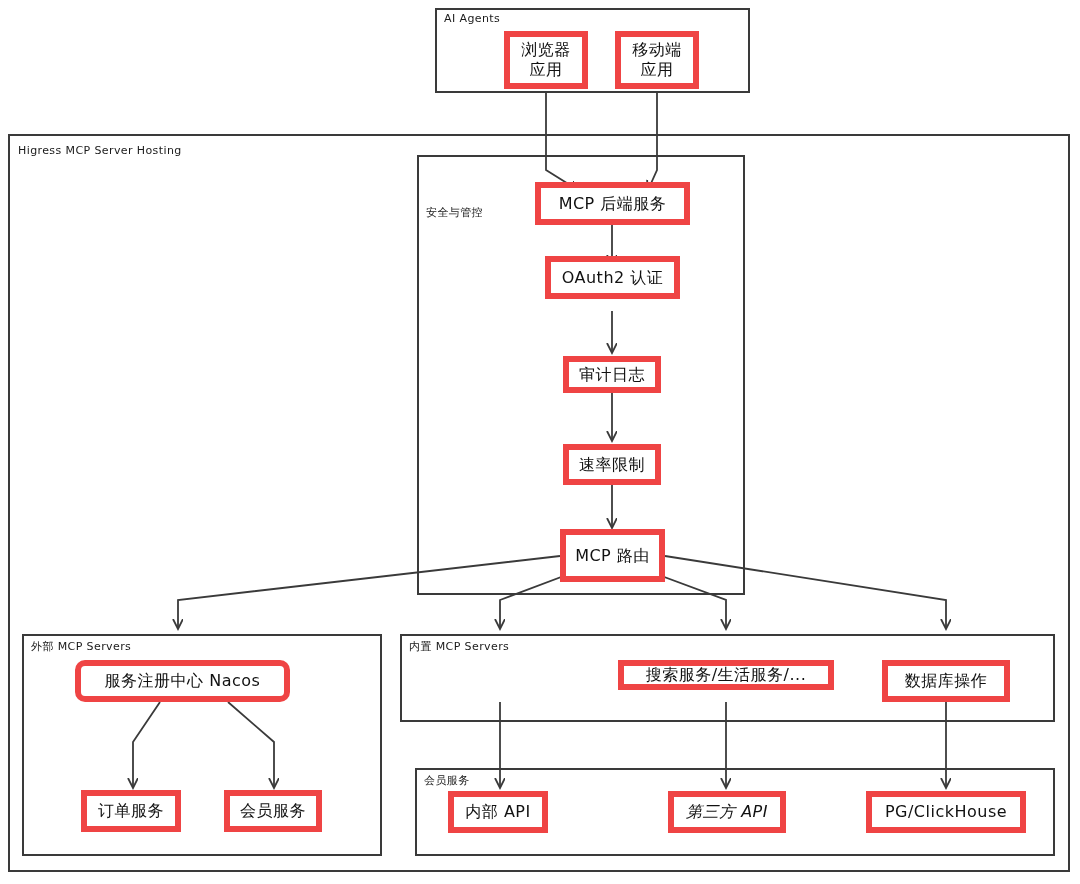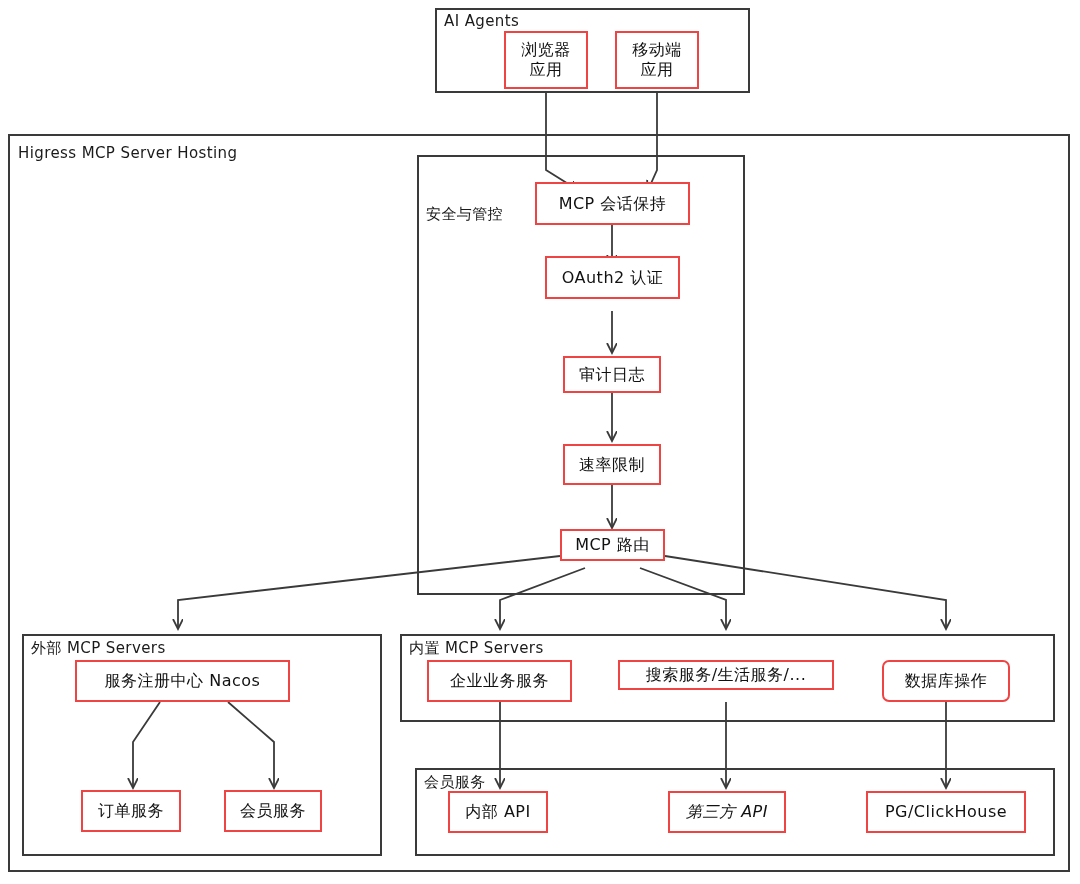--- a/index.html
+++ b/index.html
@@ -1,21 +1,21 @@
 <!DOCTYPE html>
 <html><head>
 <meta charset="utf-8">
 <style>
   html,body{margin:0;padding:0;background:#fff;}
   body{font-family:"DejaVu Sans","Liberation Sans",sans-serif;}
   #stage{position:relative;width:1080px;height:884px;background:#fff;overflow:hidden;}
   svg#wires{position:absolute;left:0;top:0;width:1080px;height:884px;pointer-events:none;}
   .grp{position:absolute;border:2px solid #3a3a3a;background:transparent;box-sizing:border-box;}
-  .grp-label{position:absolute;font-size:15px;color:#1a1a1a;white-space:nowrap;letter-spacing:.4px;}
-  .node{position:absolute;border:2px solid #ef4444;background:#fff;box-sizing:border-box;
+  .grp-label{position:absolute;font-size:11px;color:#1a1a1a;white-space:nowrap;letter-spacing:.4px;}
+  .node{position:absolute;border:6px solid #ef4444;background:#fff;box-sizing:border-box;
         display:flex;align-items:center;justify-content:center;text-align:center;
         font-size:16px;color:#111;line-height:1.25;letter-spacing:.5px;z-index:3;}
   .node.two-line{flex-direction:column;}
 </style>
 </head>
 <body>
 
 <div id="stage">
 
   <svg id="wires">
@@ -56,66 +56,63 @@
     <span>应用</span>
   </div>
 
   <div class="grp" style="left:8px;top:134px;width:1062px;height:738px;"></div>
   <div class="grp-label" style="left:18px;top:144px;">Higress MCP Server Hosting</div>
 
   <div class="grp" style="left:417px;top:155px;width:328px;height:440px;"></div>
   <div class="grp-label" style="left:426px;top:161px;margin-top:44px;">安全与管控</div>
 
   <div class="node" style="left:535px;top:182px;width:155px;height:43px;">
-    <span>MCP 会话保持</span>
+    <span>MCP 后端服务</span>
   </div>
 
   <div class="node" style="left:545px;top:256px;width:135px;height:43px;">
     <span>OAuth2 认证</span>
   </div>
 
   <div class="node" style="left:563px;top:356px;width:98px;height:37px;">
     <span>审计日志</span>
   </div>
 
   <div class="node" style="left:563px;top:444px;width:98px;height:41px;">
     <span>速率限制</span>
   </div>
 
-  <div class="node" style="left:560px;top:529px;width:105px;height:32px;">
+  <div class="node" style="left:560px;top:529px;width:105px;height:53px;">
     <span>MCP 路由</span>
   </div>
 
   <div class="grp" style="left:22px;top:634px;width:360px;height:222px;"></div>
   <div class="grp-label" style="left:31px;top:639px;">外部 MCP Servers</div>
 
-  <div class="node" style="left:75px;top:660px;width:215px;height:42px;">
+  <div class="node" style="left:75px;top:660px;width:215px;height:42px;border-radius:10px;">
     <span>服务注册中心 Nacos</span>
   </div>
 
   <div class="node" style="left:81px;top:790px;width:100px;height:42px;">
     <span>订单服务</span>
   </div>
 
   <div class="node" style="left:224px;top:790px;width:98px;height:42px;">
     <span>会员服务</span>
   </div>
 
   <div class="grp" style="left:400px;top:634px;width:655px;height:88px;"></div>
   <div class="grp-label" style="left:409px;top:639px;">内置 MCP Servers</div>
 
-  <div class="node" style="left:427px;top:660px;width:145px;height:42px;">
-    <span>企业业务服务</span>
-  </div>
 
   <div class="node" style="left:618px;top:660px;width:216px;height:30px;">
     <span>搜索服务/生活服务/...</span>
   </div>
 
-  <div class="node" style="left:882px;top:660px;width:128px;height:42px;border-radius:7px;">
+  <div class="node" style="left:882px;top:660px;width:128px;height:42px;">
     <span>数据库操作</span>
   </div>
 
   <div class="grp" style="left:415px;top:768px;width:640px;height:88px;"></div>
   <div class="grp-label" style="left:424px;top:773px;">会员服务</div>
 
   <div class="node" style="left:448px;top:791px;width:100px;height:42px;">
     <span>内部 API</span>
   </div>
 

